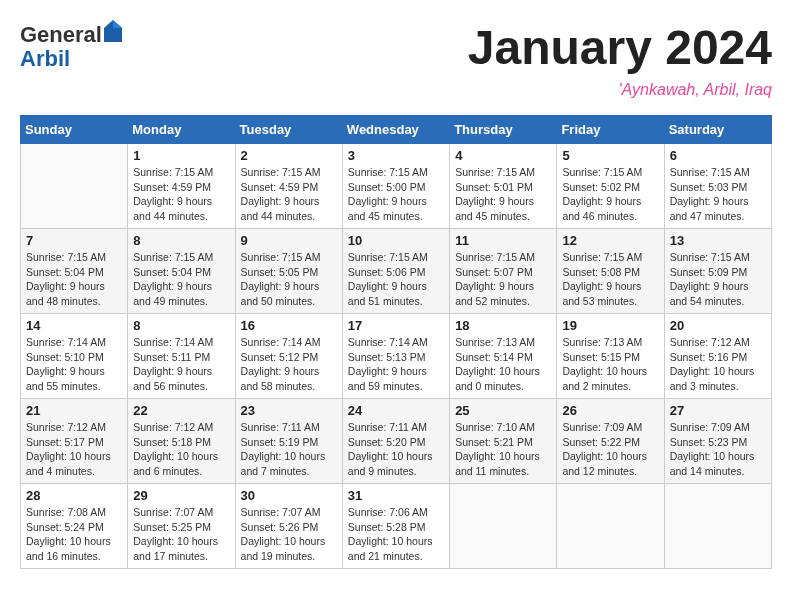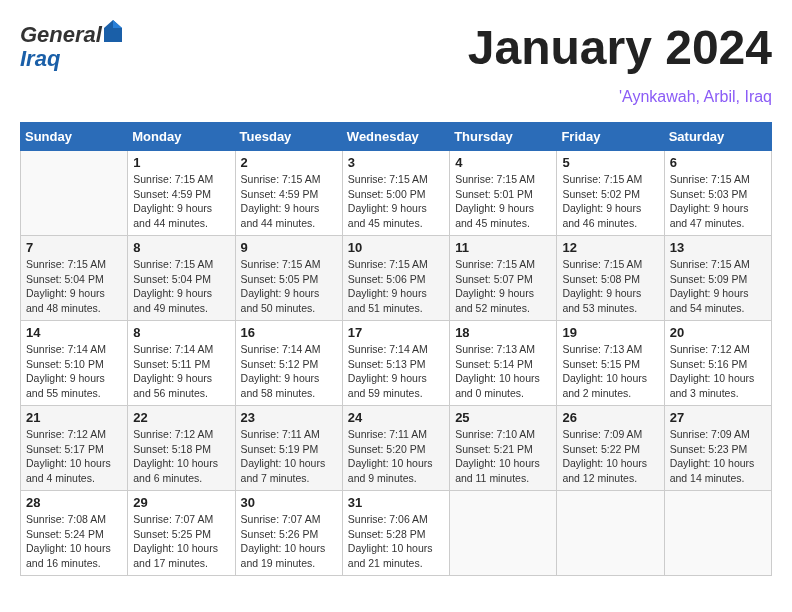--- a/index.html
+++ b/index.html
@@ -17,42 +17,42 @@
       margin-bottom: 16px;
     }
     .logo {
       display: flex;
       align-items: center;
     }
     .logo-text {
       font-size: 22px;
       font-weight: bold;
       line-height: 1.1;
-      font-style: italic;
     }
     .logo-general { color: #333; }
     .logo-blue { color: #1a5fa8; }
     .logo-icon {
       width: 18px;
       height: 22px;
       margin-left: 2px;
       margin-right: 2px;
     }
     .title-block {
       text-align: right;
     }
     .month-title {
       font-size: 48px;
       font-weight: bold;
       color: #222;
     }
     .location-title {
       font-size: 16px;
-      color: #8b5cf6;
-      margin-top: 13px;
+      color: #ec4899;
+      margin-top: 6px;
+      font-style: italic;
     }
     table {
       width: 100%;
       border-collapse: collapse;
       font-size: 11px;
       padding-left: 32px;
     }
     thead tr th {
       background-color: #2b6cb8;
       color: #fff;
@@ -94,21 +94,21 @@
 </head>
 <body>
 
 <div class="header">
   <div class="logo">
     <div class="logo-text">
       <span class="logo-general">General</span><svg class="logo-icon" viewBox="0 0 18 22">
           <polygon points="9,0 18,8 18,22 0,22 0,8" fill="#1a5fa8"></polygon>
           <polygon points="9,0 18,8 9,8" fill="#2980d9"></polygon>
         </svg><br>
-      <span class="logo-blue">Iraq</span>
+      <span class="logo-blue">Arbil</span>
     </div>
   </div>
   <div class="title-block">
     <div class="month-title">January 2024</div>
     <div class="location-title">'Aynkawah, Arbil, Iraq</div>
   </div>
 </div>
 
 <table>
   <thead>

